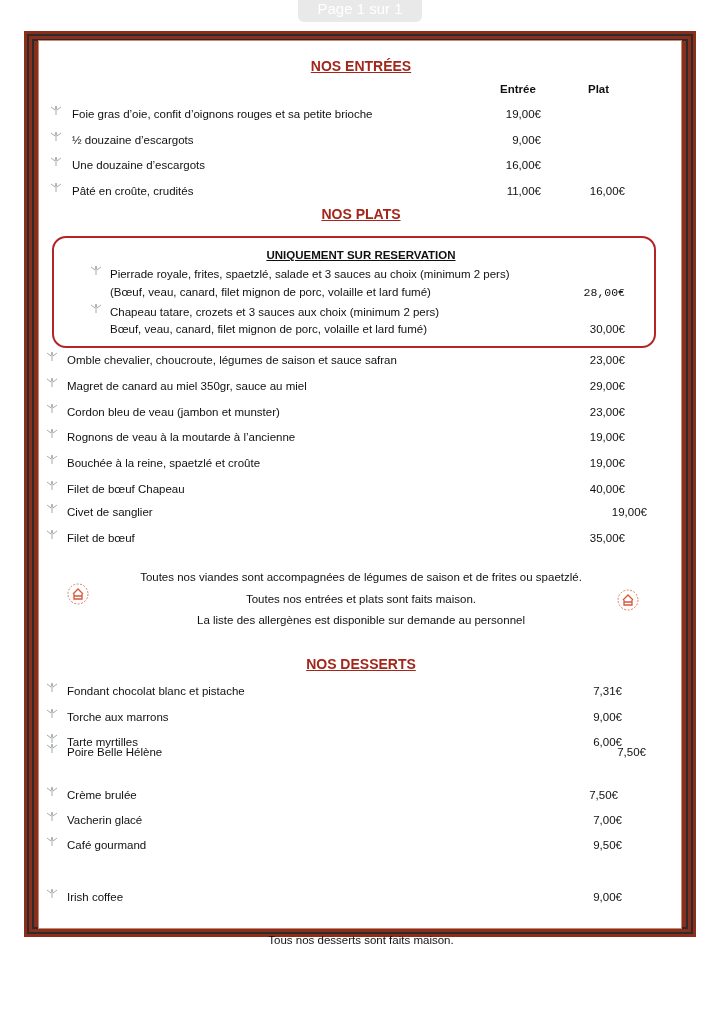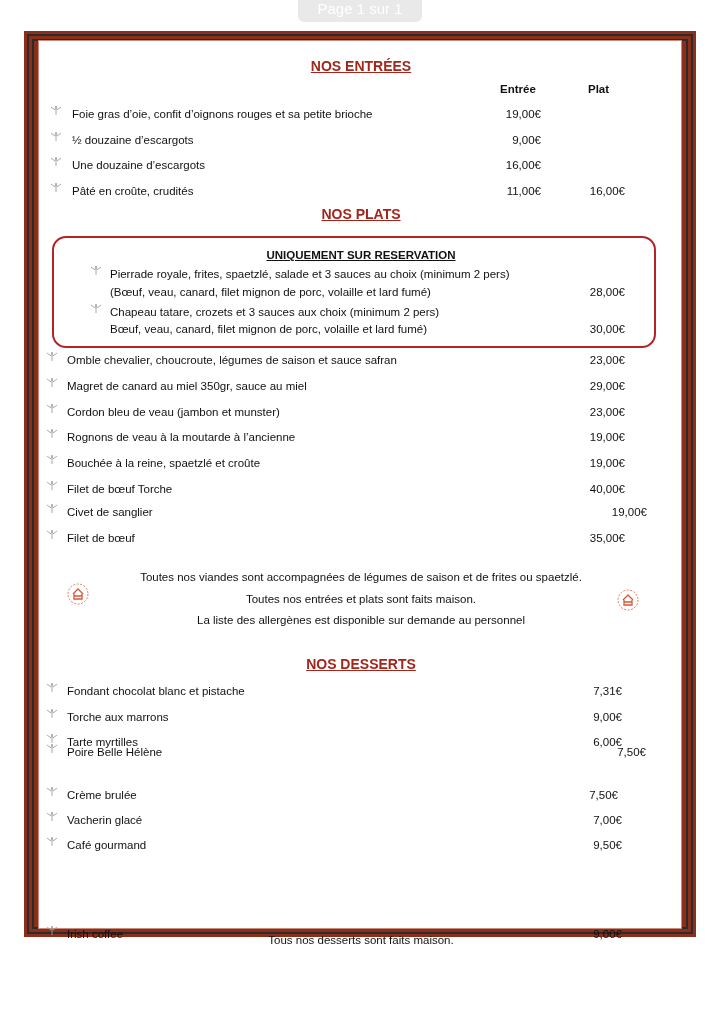--- a/index.html
+++ b/index.html
@@ -98,21 +98,21 @@
       <span class="price" style="right: 97px;">16,00€</span>
     </div>
     <div class="row" style="top: 268px;">
       <span class="bullet" style="left: 90px;"><svg viewBox="0 0 12 12" width="12" height="12">
           <path d="M1 2 L5 5 L6 1 L7 5 L11 2 M6 5 V10" fill="none" stroke="#9aa39a" stroke-width="0.9"></path>
         </svg></span>
       <span class="label" style="left: 110px;">Pierrade royale, frites, spaetzlé, salade et 3 sauces au choix (minimum 2 pers)</span>
     </div>
     <div class="row" style="top: 286px;">
       <span class="label" style="left: 110px;">(Bœuf, veau, canard, filet mignon de porc, volaille et lard fumé)</span>
-      <span class="price" style="right: 97px;">28,00€</span>
+      <span class="price" style="right: 97px; font-family: Liberation Mono, monospace;">28,00€</span>
     </div>
     <div class="row" style="top: 306px;">
       <span class="bullet" style="left: 90px;"><svg viewBox="0 0 12 12" width="12" height="12">
           <path d="M1 2 L5 5 L6 1 L7 5 L11 2 M6 5 V10" fill="none" stroke="#9aa39a" stroke-width="0.9"></path>
         </svg></span>
       <span class="label" style="left: 110px;">Chapeau tatare, crozets et 3 sauces aux choix (minimum 2 pers)</span>
     </div>
     <div class="row" style="top: 323px;">
       <span class="label" style="left: 110px;">Bœuf, veau, canard, filet mignon de porc, volaille et lard fumé)</span>
       <span class="price" style="right: 97px;">30,00€</span>
@@ -149,21 +149,21 @@
       <span class="bullet" style="left: 46px;"><svg viewBox="0 0 12 12" width="12" height="12">
           <path d="M1 2 L5 5 L6 1 L7 5 L11 2 M6 5 V10" fill="none" stroke="#9aa39a" stroke-width="0.9"></path>
         </svg></span>
       <span class="label" style="left: 67px;">Bouchée à la reine, spaetzlé et croûte</span>
       <span class="price" style="right: 97px;">19,00€</span>
     </div>
     <div class="row" style="top: 483px;">
       <span class="bullet" style="left: 46px;"><svg viewBox="0 0 12 12" width="12" height="12">
           <path d="M1 2 L5 5 L6 1 L7 5 L11 2 M6 5 V10" fill="none" stroke="#9aa39a" stroke-width="0.9"></path>
         </svg></span>
-      <span class="label" style="left: 67px;">Filet de bœuf Torche</span>
+      <span class="label" style="left: 67px;">Filet de bœuf Chapeau</span>
       <span class="price" style="right: 97px;">40,00€</span>
     </div>
     <div class="row" style="top: 506px; padding-left: 22px;">
       <span class="bullet" style="left: 46px;"><svg viewBox="0 0 12 12" width="12" height="12">
           <path d="M1 2 L5 5 L6 1 L7 5 L11 2 M6 5 V10" fill="none" stroke="#9aa39a" stroke-width="0.9"></path>
         </svg></span>
       <span class="label" style="left: 67px;">Civet de sanglier</span>
       <span class="price" style="right: 97px;">19,00€</span>
     </div>
     <div class="row" style="top: 532px;">
@@ -215,20 +215,20 @@
       <span class="label" style="left: 67px;">Vacherin glacé</span>
       <span class="price" style="right: 100px;">7,00€</span>
     </div>
     <div class="row" style="top: 839px;">
       <span class="bullet" style="left: 46px;"><svg viewBox="0 0 12 12" width="12" height="12">
           <path d="M1 2 L5 5 L6 1 L7 5 L11 2 M6 5 V10" fill="none" stroke="#9aa39a" stroke-width="0.9"></path>
         </svg></span>
       <span class="label" style="left: 67px;">Café gourmand</span>
       <span class="price" style="right: 100px;">9,50€</span>
     </div>
-    <div class="row" style="top: 928px;">
+    <div class="row" style="top: 891px;">
       <span class="bullet" style="left: 46px;"><svg viewBox="0 0 12 12" width="12" height="12">
           <path d="M1 2 L5 5 L6 1 L7 5 L11 2 M6 5 V10" fill="none" stroke="#9aa39a" stroke-width="0.9"></path>
         </svg></span>
       <span class="label" style="left: 67px;">Irish coffee</span>
       <span class="price" style="right: 100px;">9,00€</span>
     </div>
   </div>
 
 </body></html>

